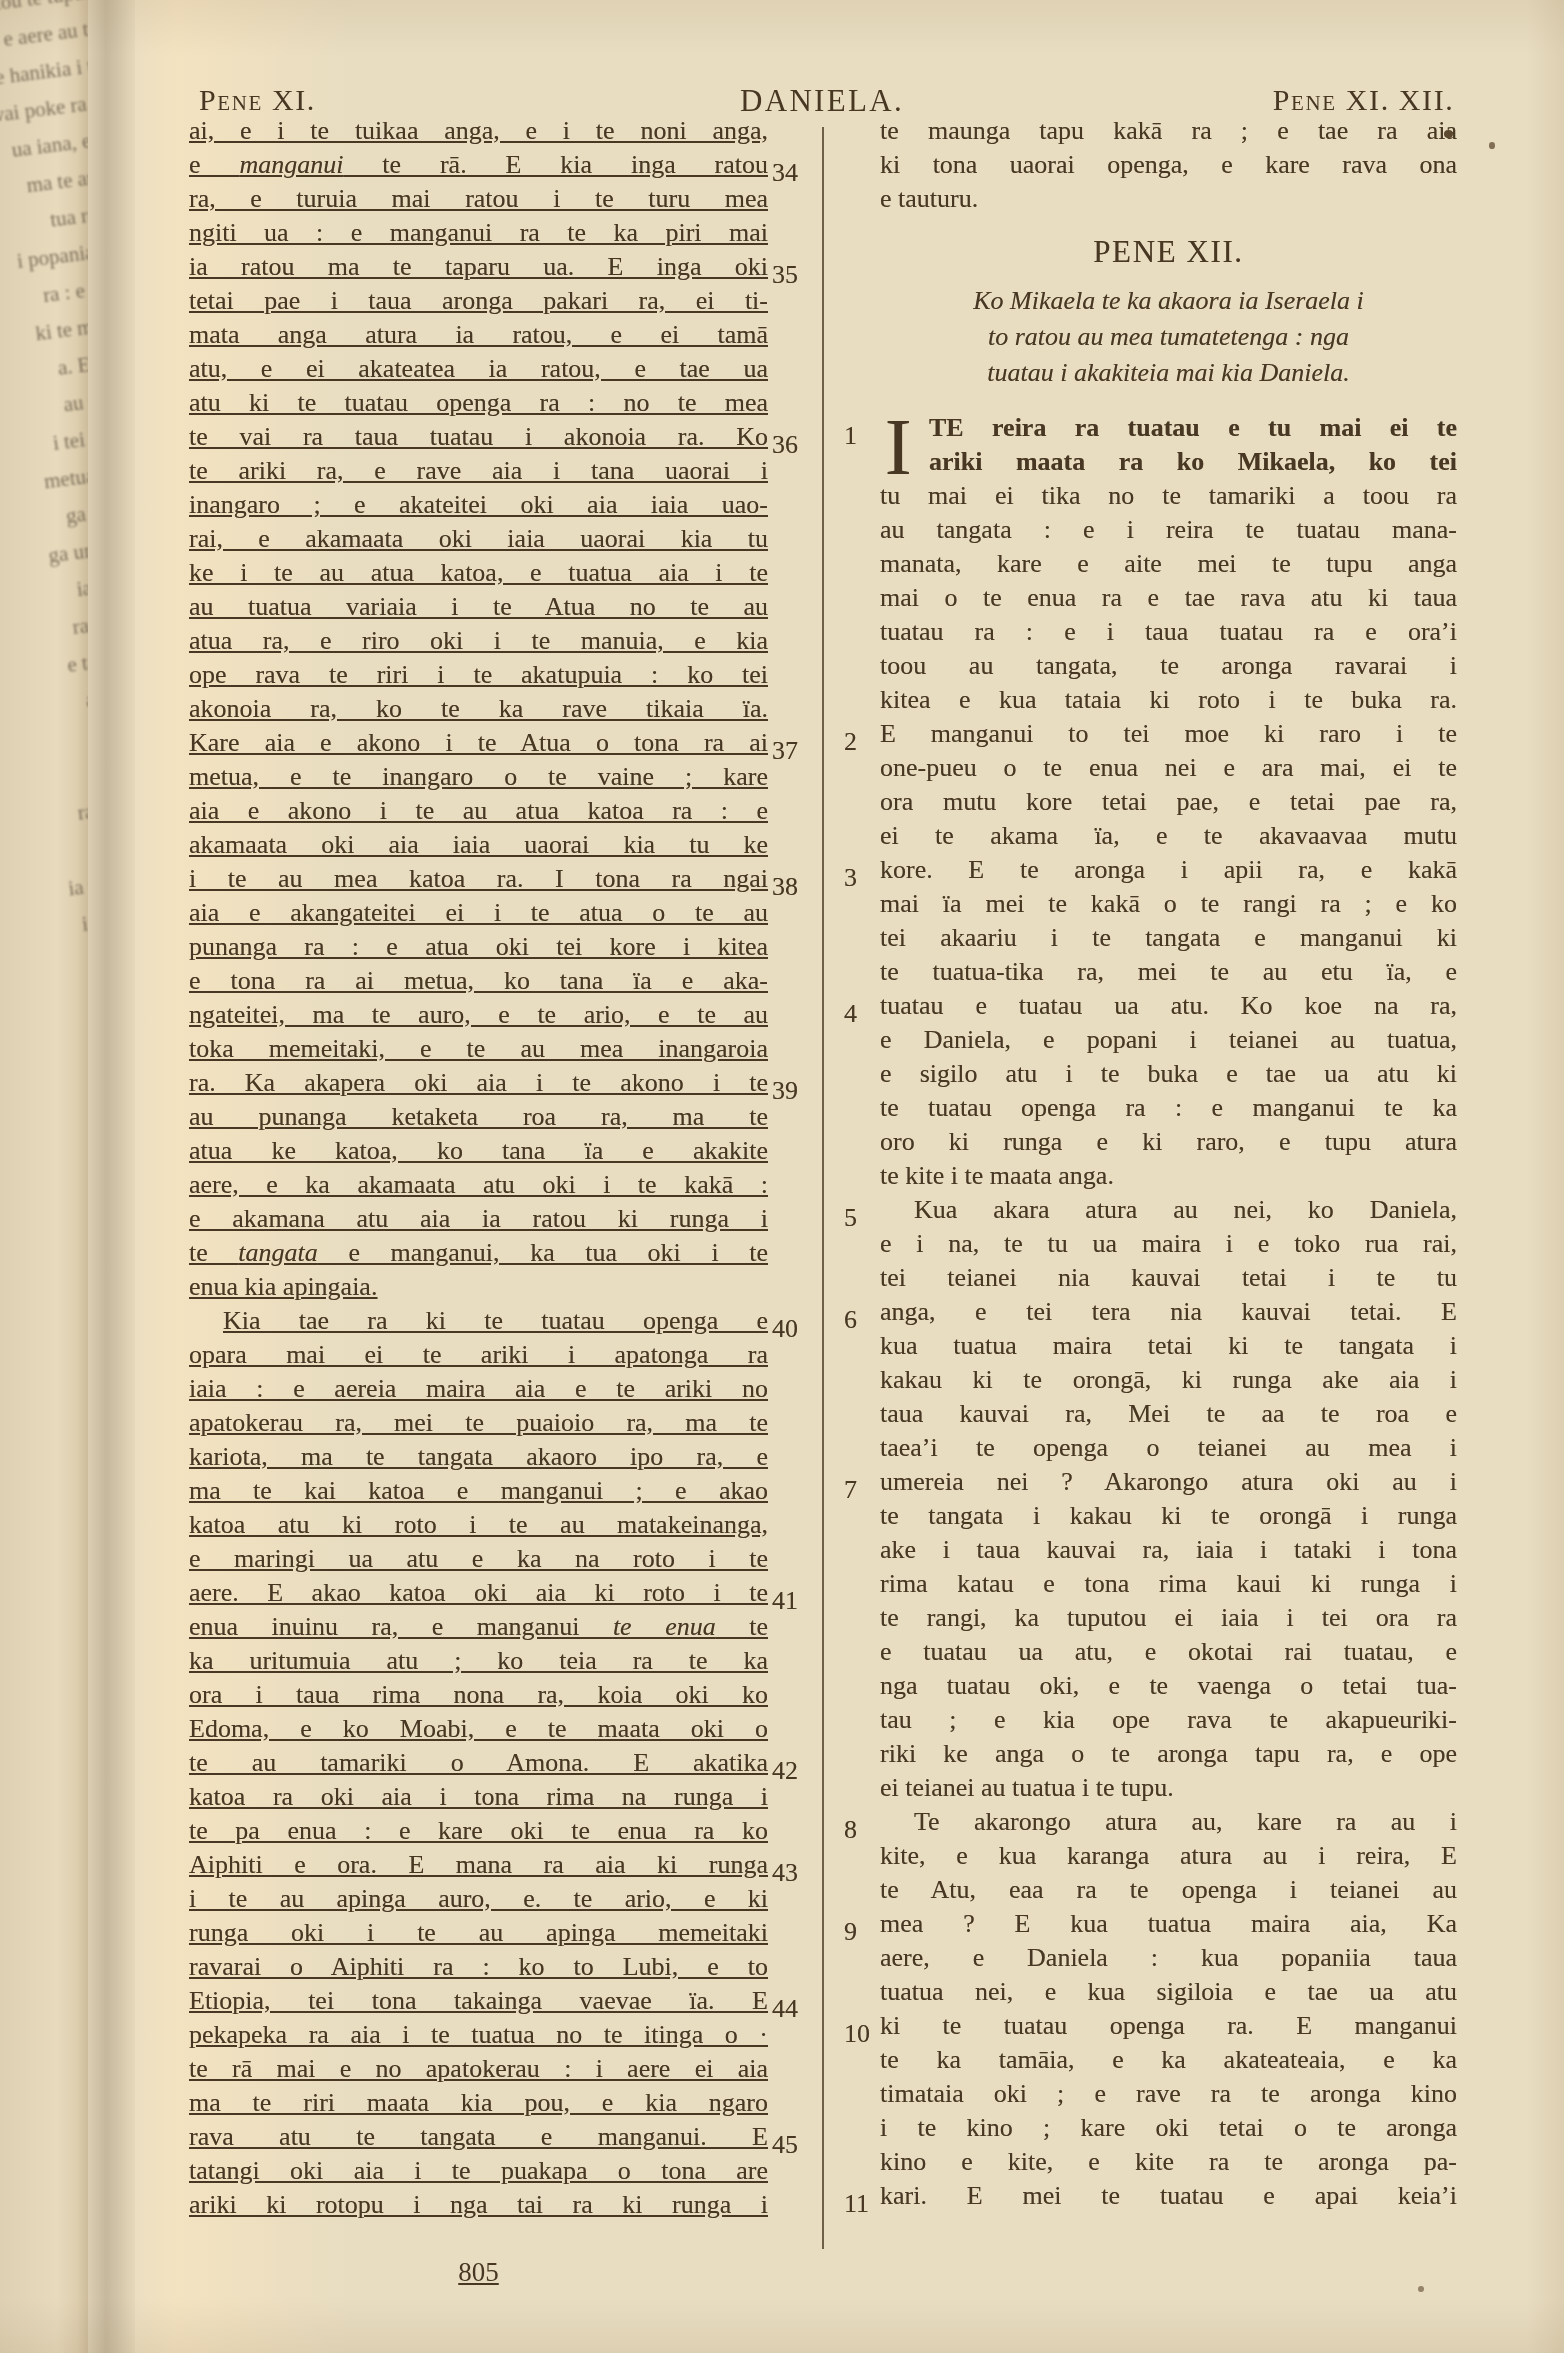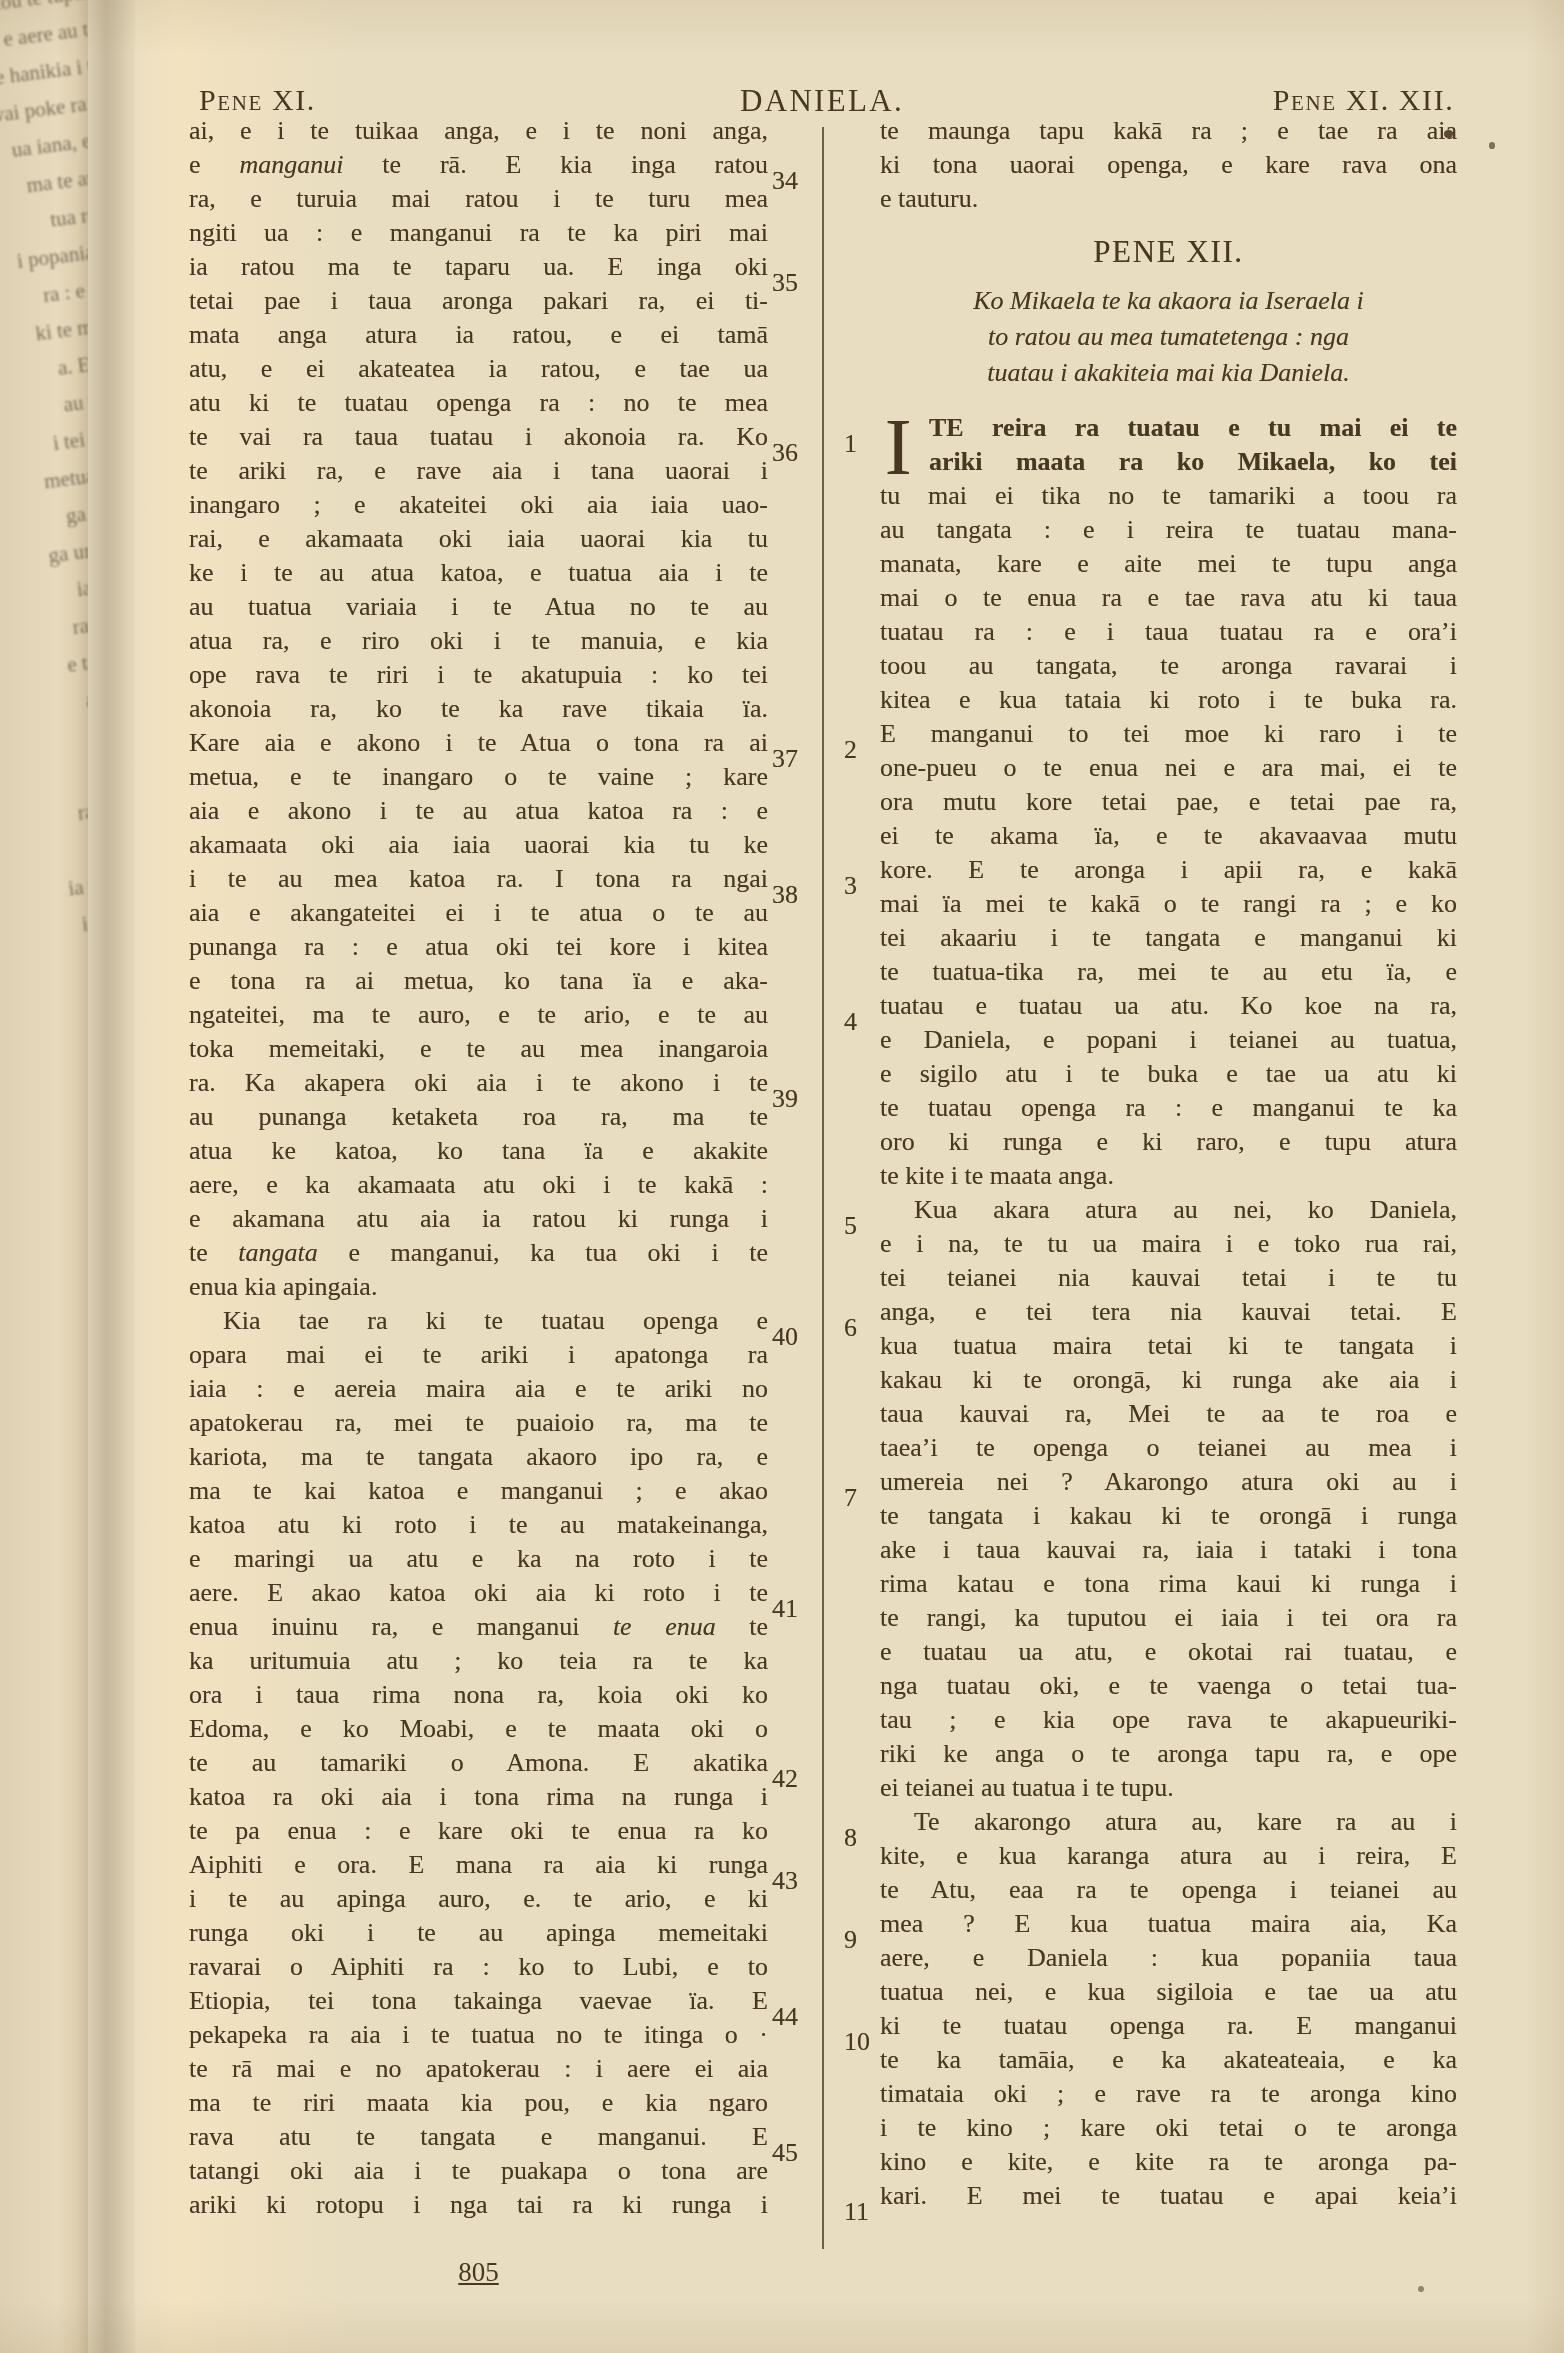--- a/index.html
+++ b/index.html
@@ -28,28 +28,28 @@
   
   .header{position:absolute;left:188px;top:83px;width:1268px;height:38px;}
   .h-left{position:absolute;left:11px;top:0;font-variant-caps:small-caps;font-size:30px;letter-spacing:1.6px;}
   .h-center{position:absolute;left:0;top:0;width:100%;text-align:center;font-size:31px;letter-spacing:2.3px;font-family:Liberation Serif, serif;}
   .h-right{position:absolute;right:1.6px;top:0;font-variant-caps:small-caps;font-size:30px;letter-spacing:1.6px;}
   
   .col-rule{position:absolute;left:822px;top:127px;width:2.3px;height:2122px;background:rgba(76,59,38,.78);}
   
   .col{position:absolute;top:114px;font-size:26px;line-height:34px;
     text-shadow:0 0 0.5px rgba(70,55,35,.45);}
-  .col-left{left:189px;width:579px;}
+  .col-left{left:189px;width:579px;text-decoration:underline;}
   .col-right{left:880px;width:577px;}
   .line{position:relative;height:34px;}
   .line-text{display:block;height:34px;overflow:hidden;text-align:justify;text-align-last:justify;}
   .end .line-text{text-align-last:left;}
   .ind .line-text{padding-left:34px;}
   .dc .line-text{padding-left:49px;font-weight:bold;}
-  .vnum{position:absolute;top:16px;font-size:26px;}
+  .vnum{position:absolute;top:8px;font-size:26px;}
   .vnum.r{right:-49px;width:45px;text-align:left;}
   .vnum.l{left:-36px;width:33px;text-align:left;}
   .dropcap{position:absolute;left:4.7px;top:1.6px;font-size:81px;line-height:69px;}
   .chap-head{margin-top:19px;height:38px;text-align:center;font-size:31px;letter-spacing:1.6px;}
   .summary{margin-top:11px;margin-bottom:19px;}
   .summary .line{height:36px;}
   .summary .line-text{height:36px;font-style:italic;text-align:right;text-align-last:center;}
   .page-num{position:absolute;left:189px;top:2257px;width:579px;text-align:center;font-size:27px;text-decoration:underline;}
   
   .speck{position:absolute;border-radius:50%;background:#5d4930;}

